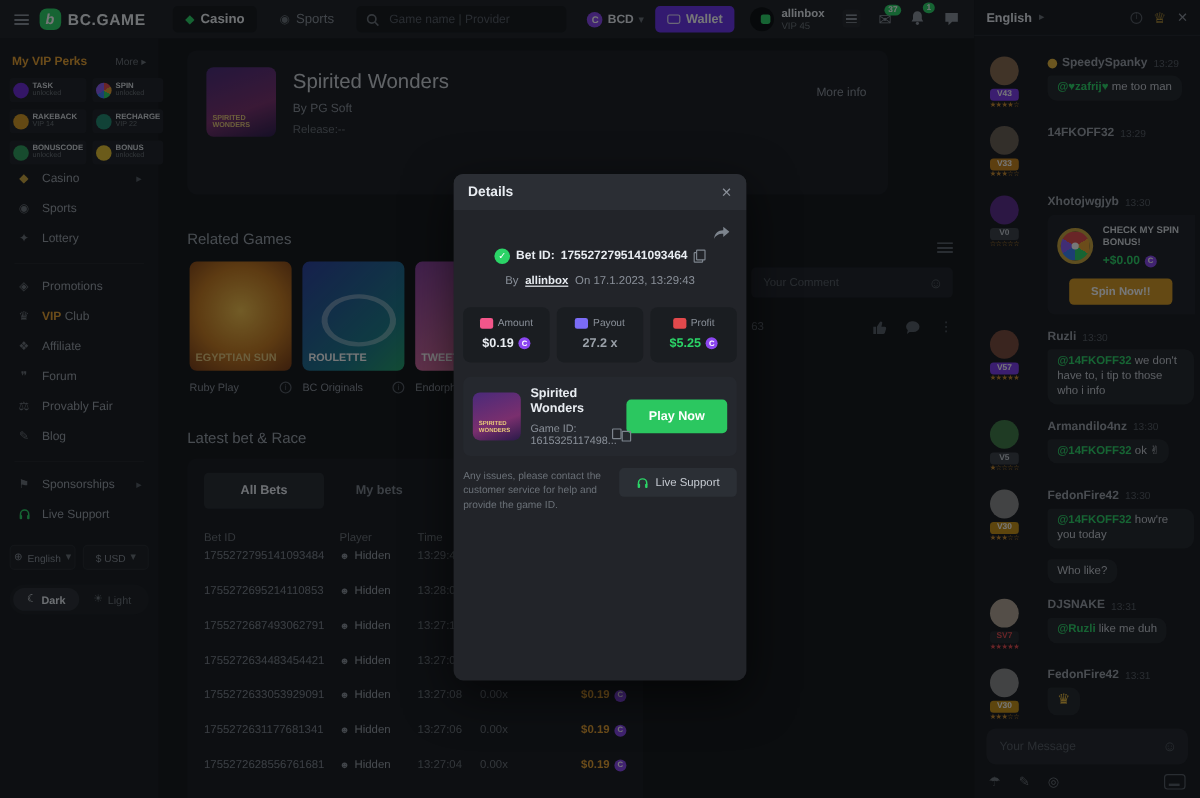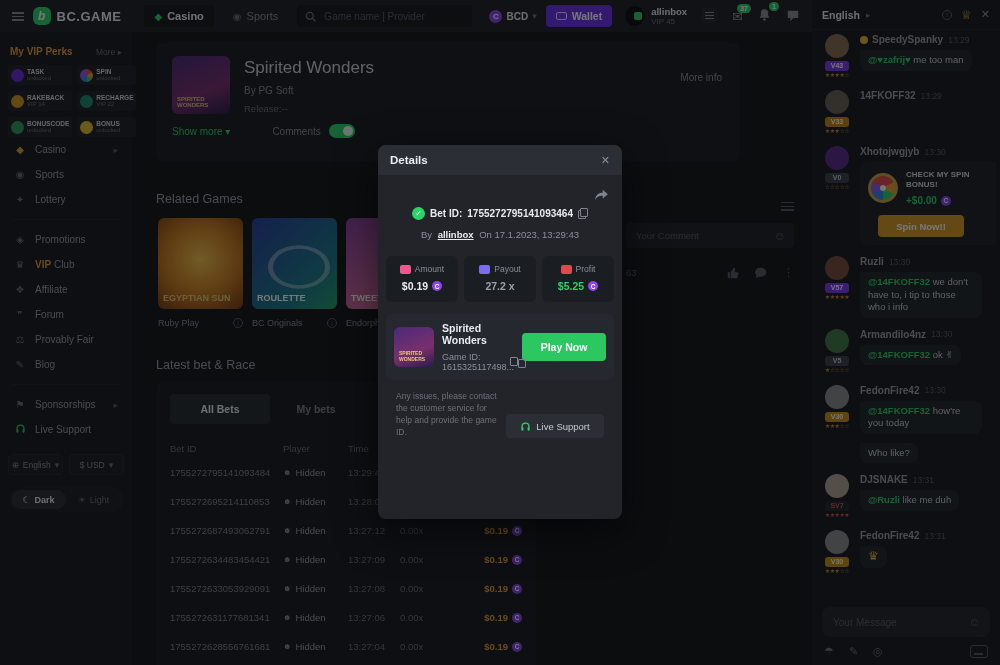--- a/index.html
+++ b/index.html
@@ -100,38 +100,38 @@
   .crow{display:flex;align-items:center;margin-top:18px;color:#565c64;font-size:9.5px;}
   .crow .acts{margin-left:auto;display:flex;align-items:center;gap:16px;}
   .vdots{color:#565c64;font-size:11px;}
   
   .betspanel{margin:10px 0 0 24px;width:380px;background:#17191d;border-radius:8px;padding:12px 14px;}
   .btabs{display:flex;}
   .btab{height:30px;line-height:30px;text-align:center;font-size:10.5px;color:#7d848d;}
   .btab.active{background:#262a30;border-radius:4px;color:#e8ecf1;font-weight:bold;}
   .bt1{width:100px;}.bt2{width:92px;font-weight:bold;}.bt3{width:120px;}
   .bhdr{display:flex;margin-top:14px;height:20px;align-items:center;color:#6b7178;font-size:9.5px;}
-  .brow{display:flex;height:29px;align-items:center;font-size:9.5px;}
+  .brow{display:flex;height:29px;align-items:flex-start;font-size:9.5px;}
   .c-id{width:113px;color:#7d848d;}
   .c-pl{width:65px;color:#9aa1a9;display:flex;align-items:center;gap:4px;}
   .hidico{color:#8a9099;font-size:8px;}
   .c-tm{width:52px;color:#6b7178;}
   .c-mu{width:65px;color:#6b7178;}
   .c-pa{flex:1;display:flex;align-items:center;justify-content:flex-end;gap:4px;color:#e79f2f;font-weight:bold;}
   .bhdr .c-id,.bhdr .c-pl,.bhdr .c-tm,.bhdr .c-mu{color:#6b7178;font-weight:normal;}
   .bhdr .c-pa{color:#6b7178;font-weight:normal;}
   
   .chat{position:absolute;right:0;top:0;width:188px;height:665px;background:#17191d;z-index:10;}
   .chead{height:30px;display:flex;align-items:center;padding:0 10px;border-bottom:1px solid #22252a;}
   .clang{color:#e8ecf1;font-size:10.5px;font-weight:bold;}
   .chead .right{margin-left:auto;display:flex;align-items:center;gap:9px;}
   .trophy{color:#e7b73c;font-size:12px;}
   .closex{color:#8a9099;font-size:11px;}
   .cmsgs{position:absolute;left:10px;right:4px;top:34px;bottom:64px;overflow:hidden;}
-  .cmsg{display:flex;gap:8px;margin-bottom:11px;}
+  .cmsg{display:flex;gap:21px;margin-bottom:11px;margin-top:13px;}
   .cl{width:30px;flex:none;display:flex;flex-direction:column;align-items:center;}
   .cavatar{width:24px;height:24px;border-radius:50%;}
   .cbadge{min-width:24px;padding:1px 3px;border-radius:3px;font-size:7px;font-weight:bold;text-align:center;margin-top:3px;line-height:8px;}
   .cstars{font-size:6px;letter-spacing:-.5px;color:#c98a2e;margin-top:1px;line-height:7px;}
   .cr{flex:1;min-width:0;}
   .cnamerow{display:flex;align-items:center;}
   .medal{width:8px;height:8px;border-radius:50%;background:#e7b73c;margin-right:4px;flex:none;}
   .cname{color:#9ba1a9;font-size:10px;font-weight:bold;}
   .ctime{color:#565c64;font-size:8.5px;margin-left:5px;}
   .cbub{width:fit-content;max-width:122px;background:#23262b;border-radius:3px 8px 8px 8px;padding:4px 8px;margin-top:5px;font-size:9.5px;color:#c6cbd2;line-height:12.5px;}
@@ -144,21 +144,21 @@
   .sca{display:flex;align-items:center;gap:4px;margin-top:5px;color:#2bd467;font-size:10px;font-weight:bold;}
   .spinbtn{width:86px;height:22px;background:#d79a22;border-radius:4px;color:#fff;font-size:9.5px;font-weight:bold;display:flex;align-items:center;justify-content:center;margin:9px 0 0 10px;}
   .cinputbar{position:absolute;left:10px;right:10px;bottom:28px;height:30px;background:#22252b;border-radius:8px;display:flex;align-items:center;padding:0 9px;}
   .cinputbar input{flex:1;background:transparent;border:none;outline:none;color:#c6cbd2;font-size:10px;font-family:inherit;}
   .cinputbar input::placeholder{color:#565c64;}
   .ctools{position:absolute;left:12px;right:12px;bottom:3px;height:22px;display:flex;align-items:center;gap:15px;color:#6b7178;font-size:11px;}
   .gifico{margin-left:auto;width:18px;height:13px;border:1.5px solid #565c64;border-radius:3px;position:relative;}
   .gifico::after{content:"";position:absolute;left:3px;bottom:2px;width:9px;height:1.5px;background:#565c64;}
   
   .dim{position:absolute;inset:0;background:rgba(6,7,9,.55);z-index:40;}
-  .modal{position:absolute;left:378px;top:145px;width:244px;height:374px;background:#222429;border-radius:8px;overflow:hidden;z-index:50;box-shadow:0 12px 40px rgba(0,0,0,.6);}
+  .modal{position:absolute;left:378px;top:145px;width:244px;height:422px;background:#222429;border-radius:8px;overflow:hidden;z-index:50;box-shadow:0 12px 40px rgba(0,0,0,.6);}
   .mhead{height:30px;background:#2b2e34;display:flex;align-items:center;padding:0 12px;}
   .mtitle{color:#e8ecf1;font-size:11.5px;font-weight:bold;}
   .mclose{margin-left:auto;color:#8a9099;font-size:11px;}
   .mbody{position:relative;height:344px;}
   .mshare{position:absolute;right:14px;top:12px;}
   .mbetrow{display:flex;justify-content:center;align-items:center;gap:5px;padding-top:32px;font-size:10px;font-weight:bold;color:#e8ecf1;}
   .check{width:13px;height:13px;border-radius:50%;background:#2bd467;color:#fff;font-size:8px;display:inline-flex;align-items:center;justify-content:center;flex:none;}
   .copyico{position:relative;width:10px;height:11px;display:inline-block;}
   .copyico::before{content:"";position:absolute;left:0;bottom:0;width:6px;height:7px;border:1px solid #7d848d;border-radius:1px;}
   .copyico::after{content:"";position:absolute;right:0;top:0;width:6px;height:7px;border:1px solid #7d848d;border-radius:1px;background:#222429;}
@@ -170,21 +170,21 @@
   .msticon{width:11px;height:9px;border-radius:2px;}
   .mstlabel{color:#8a9099;font-size:8.5px;}
   .mstval{margin-top:6px;font-size:10.5px;font-weight:bold;display:flex;align-items:center;gap:4px;}
   .mgame{margin:12px 8px 0;background:#25282e;border-radius:6px;padding:8px;display:flex;align-items:center;gap:8px;}
   .mthumb{width:40px;height:40px;}
   .mthumb .art-t{font-size:5px;}
   .mgmid{flex:1;min-width:0;}
   .mgname{color:#e8ecf1;font-size:10.5px;font-weight:bold;}
   .mgid{display:flex;align-items:center;gap:4px;margin-top:6px;color:#8a9099;font-size:9px;}
   .playbtn{width:84px;height:28px;background:#2bc760;border-radius:4px;color:#fff;font-size:10.5px;font-weight:bold;display:flex;align-items:center;justify-content:center;flex:none;}
-  .mfoot{margin:10px 18px 0;display:flex;align-items:flex-end;gap:8px;}
+  .mfoot{margin:10px 8px 0;display:flex;align-items:flex-start;gap:8px;}
   .mnote{flex:1;color:#6b7178;font-size:8.5px;line-height:12px;}
   .supportbtn{width:98px;height:24px;background:#2b2f35;border-radius:4px;display:flex;align-items:center;justify-content:center;gap:5px;color:#c6cbd2;font-size:9.5px;flex:none;}
 </style>
 </head>
 <body>
 
 <div class="app">
 
   <div class="topbar">
     <span class="bars"></span>
@@ -369,25 +369,20 @@
         <div class="art art-spirited herothumb">
             <span class="art-t">SPIRITED WONDERS</span>
           </div>
         <div>
           <div class="htitle">Spirited Wonders</div>
           <div class="byline">By PG Soft</div>
           <div class="release">Release:--</div>
         </div>
       </div>
       <span class="moreinfo">More info</span>
-      <div class="herofoot">
-        <span class="showmore"><span>Show more</span> ▾</span>
-        <span class="commentslbl">Comments</span>
-        <span class="ctoggle"></span>
-      </div>
     </div>
 
     <div class="sechead">Related Games</div>
     <div class="rgrow">
       <div class="gcard art art-egypt">
           <span class="art-t">EGYPTIAN SUN</span>
         </div>
       <div class="gcard art art-roulette">
           <span class="art-t">ROULETTE</span>
         </div>

